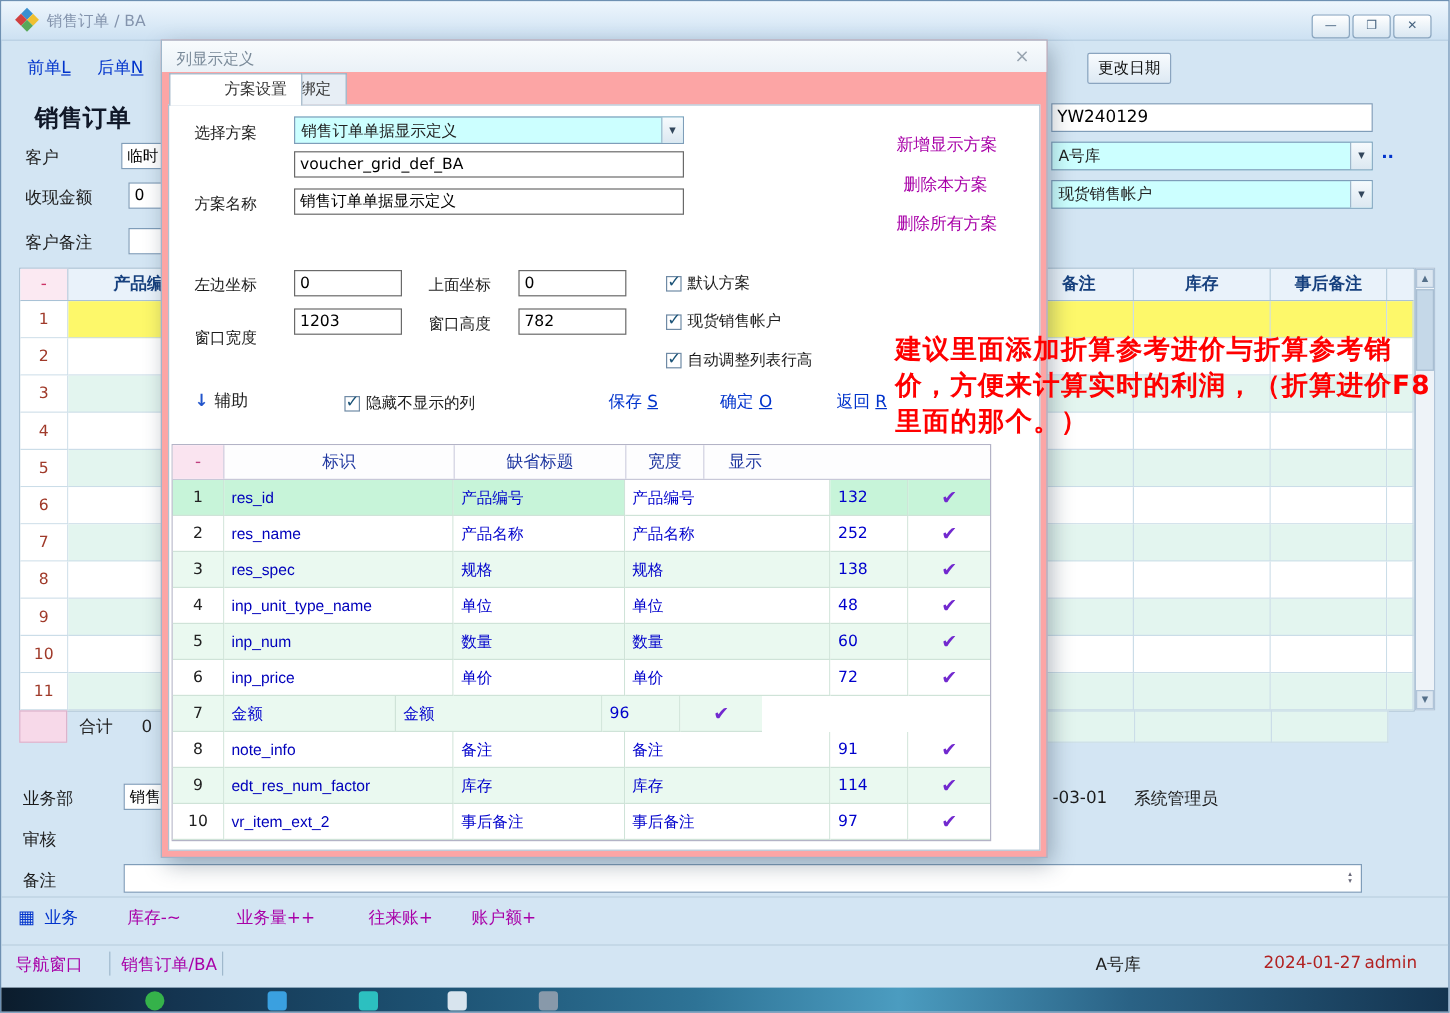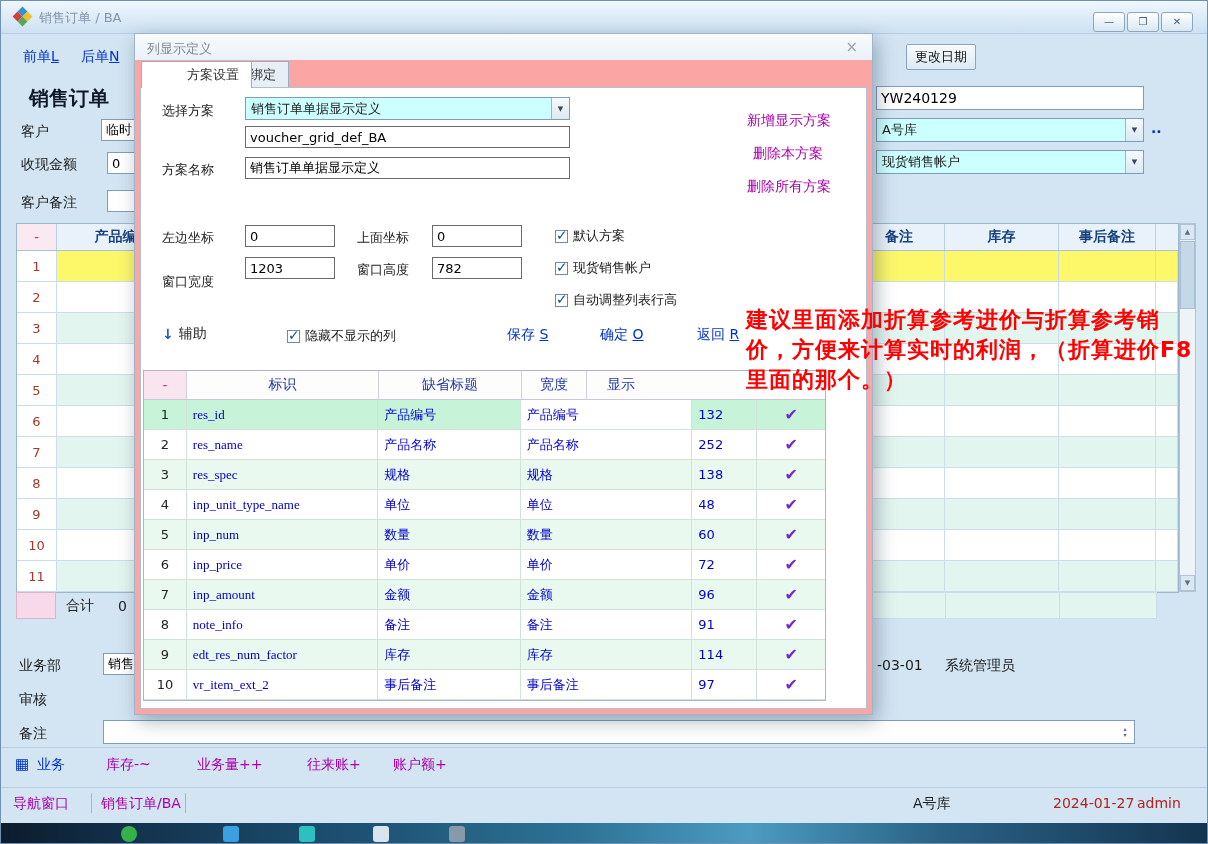--- a/index.html
+++ b/index.html
@@ -57,31 +57,31 @@
   .dlbl{position:absolute;font-size:13px;color:#1c1c1c;white-space:nowrap;}
 
   .dtable{position:absolute;left:8px;top:336px;width:683px;border:1px solid #b3b3c6;box-sizing:border-box;background:#fff;z-index:4;}
   .dhead{display:flex;height:28px;background:#fdfdfe;border-bottom:1px solid #c8c8d8;}
   .dh{box-sizing:border-box;border-right:1px solid #d0d0e0;display:flex;align-items:center;justify-content:center;font-size:14px;color:#2038a0;overflow:hidden;}
   .dh.c-num{background:#fae4f0;color:#c04080;}
   .c-num{width:43px;}.c-id{width:192px;}.c-def{width:143px;}.c-title{width:172px;}.c-w{width:65px;}.c-show{width:68px;border-right:none!important;}
   .drow{display:flex;height:30px;}
   .dc{box-sizing:border-box;border-right:1px solid #cfe3d8;border-bottom:1px solid #cfe3d8;display:flex;align-items:center;padding:0 6px;overflow:hidden;white-space:nowrap;}
   .dc.c-num{justify-content:center;color:#222;padding:0;}
-  .dc.c-id{font-family:Liberation Serif, serif;color:#0000bb;font-size:13px;}
+  .dc.c-id{font-family:Liberation Sans, sans-serif;color:#0000bb;font-size:13px;}
   .dc.c-def,.dc.c-title{color:#0000cc;font-size:13px;}
   .dc.c-w{color:#0000cc;font-size:13px;}
   .dc.c-show{justify-content:center;color:#7229cf;font-size:16px;font-weight:bold;}
   .dbody .drow:nth-child(odd) .dc{background:#eaf9f0;}
   .dbody .drow:nth-child(even) .dc{background:#fff;}
   .dbody .drow:nth-child(1) .dc{background:#c7f4d9;}
   .dbody .drow:nth-child(1) .dc.c-title{background:#fff;}
 
   
-  .annotation{position:absolute;left:745px;top:276px;width:458px;font-size:22px;line-height:30px;font-weight:700;letter-spacing:1px;color:#ff0000;z-index:30;margin-top:28px;}
+  .annotation{position:absolute;left:745px;top:276px;width:458px;font-size:22px;line-height:30px;font-weight:700;letter-spacing:1px;color:#ff0000;z-index:30;}
 
   
   .hr1{position:absolute;left:0;right:0;height:1px;background:#b9cfe0;}
   .statusbar-sep{position:absolute;top:792px;width:1px;height:20px;background:#9fb8cc;}
   .taskbar{position:absolute;left:0;right:0;top:822px;height:22px;background:linear-gradient(90deg,#0b1c2c 0%,#143450 12%,#1d5273 30%,#2e7396 48%,#4b9cc0 62%,#2a6285 78%,#143450 100%);}
   .tb-icon{position:absolute;top:3px;width:16px;height:16px;border-radius:3px;}
   .spinner{position:absolute;display:flex;flex-direction:column;align-items:center;justify-content:center;color:#667;font-size:6px;line-height:6px;}
 </style>
 </head>
 <body>
@@ -422,21 +422,20 @@
           <div class="drow">
             <div class="dc c-num">6</div>
             <div class="dc c-id">inp_price</div>
             <div class="dc c-def">单价</div>
             <div class="dc c-title">单价</div>
             <div class="dc c-w">72</div>
             <div class="dc c-show">✔</div>
           </div>
           <div class="drow">
             <div class="dc c-num">7</div>
-            <div class="dc c-id">inp_amount</div>
             <div class="dc c-def">金额</div>
             <div class="dc c-title">金额</div>
             <div class="dc c-w">96</div>
             <div class="dc c-show">✔</div>
           </div>
           <div class="drow">
             <div class="dc c-num">8</div>
             <div class="dc c-id">note_info</div>
             <div class="dc c-def">备注</div>
             <div class="dc c-title">备注</div>

